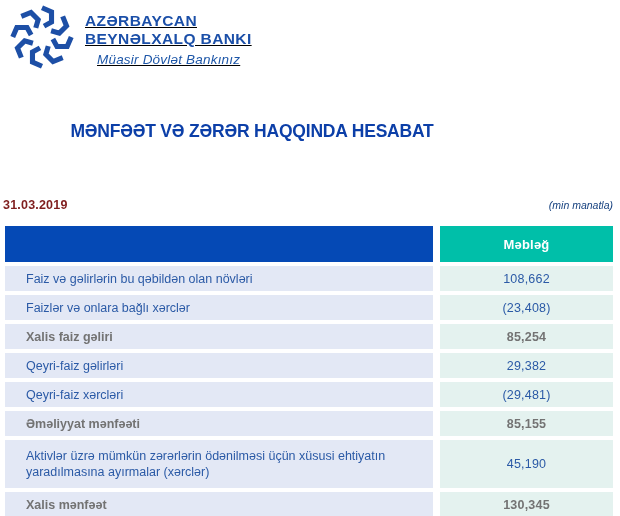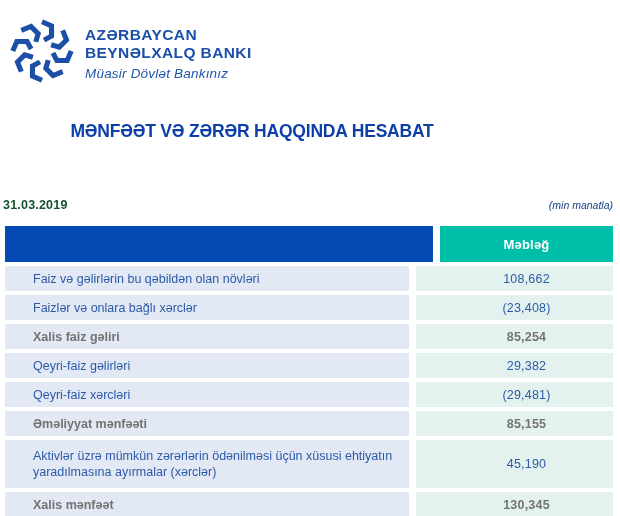--- a/index.html
+++ b/index.html
@@ -4,55 +4,55 @@
 <style>
   html, body { margin: 0; padding: 0; background: #ffffff; }
   body {
     width: 620px; height: 516px;
     font-family: "Liberation Sans", "DejaVu Sans", sans-serif;
     -webkit-font-smoothing: antialiased;
   }
   .page { position: relative; width: 620px; height: 516px; overflow: hidden; background: #ffffff; }
 
   
-  .brand { position: absolute; top: 17px; left: 8px; display: flex; align-items: flex-start; }
+  .brand { position: absolute; top: 3px; left: 8px; display: flex; align-items: flex-start; text-decoration: underline; }
   .logo-box { width: 68px; height: 68px; flex: 0 0 68px; }
   .logo-box svg { width: 68px; height: 68px; display: block; }
   .brand-text { margin-left: 9px; padding-top: 9px; }
   .brand-name div {
     font-size: 15.5px; font-weight: 700; color: #1b4fa8;
     letter-spacing: 0.4px; line-height: 17.5px; white-space: nowrap;
   }
   .tagline {
     margin-top: 5px; font-size: 13.5px; font-style: italic;
-    color: #1e57a8; letter-spacing: 0.2px; white-space: nowrap;
+    color: #1e57a8; letter-spacing: 0.2px; white-space: nowrap; margin-left: 12px;
   }
 
   
   .title {
     position: absolute; top: 121px; left: 0; width: 504px; margin: 0;
     text-align: center; font-size: 17.5px; font-weight: 700;
     color: #0c3fa8; letter-spacing: -0.2px;
   }
 
   
   .meta {
     position: absolute; top: 198px; left: 3px; width: 610px;
     display: flex; justify-content: space-between; align-items: baseline;
   }
-  .date { font-size: 12.5px; font-weight: 700; color: #14532d; letter-spacing: 0.2px; text-align: center; }
+  .date { font-size: 12.5px; font-weight: 700; color: #7f1d1d; letter-spacing: 0.2px; text-align: center; }
   .unit-note { font-size: 10.5px; font-style: italic; color: #16417f; }
 
   
   .table { position: absolute; top: 226px; left: 5px; width: 608px; }
   .trow { display: flex; column-gap: 7px; margin-bottom: 4px; }
   .trow:last-child { margin-bottom: 4px; }
   .cell { display: flex; align-items: center; }
-  .cell.value { width: 173px; flex: 0 0 173px; justify-content: center; text-align: center; padding-left: 24px; }
-  .cell.label { flex: 1 1 auto; padding-left: 28px; padding-right: 12px; }
+  .cell.value { width: 173px; flex: 0 0 173px; justify-content: center; text-align: center; }
+  .cell.label { flex: 1 1 auto; padding-left: 21px; padding-right: 12px; }
 
   .thead { height: 36px; }
   .thead .hblue { flex: 1 1 auto; background: #0549b5; }
   .thead .hteal {
     width: 173px; flex: 0 0 173px; background: #00bfa9;
     color: #ffffff; font-size: 13px; font-weight: 700;
     display: flex; align-items: center; justify-content: center; letter-spacing: 0.2px;
   }
 
   #tbody .trow { height: 25px; }

